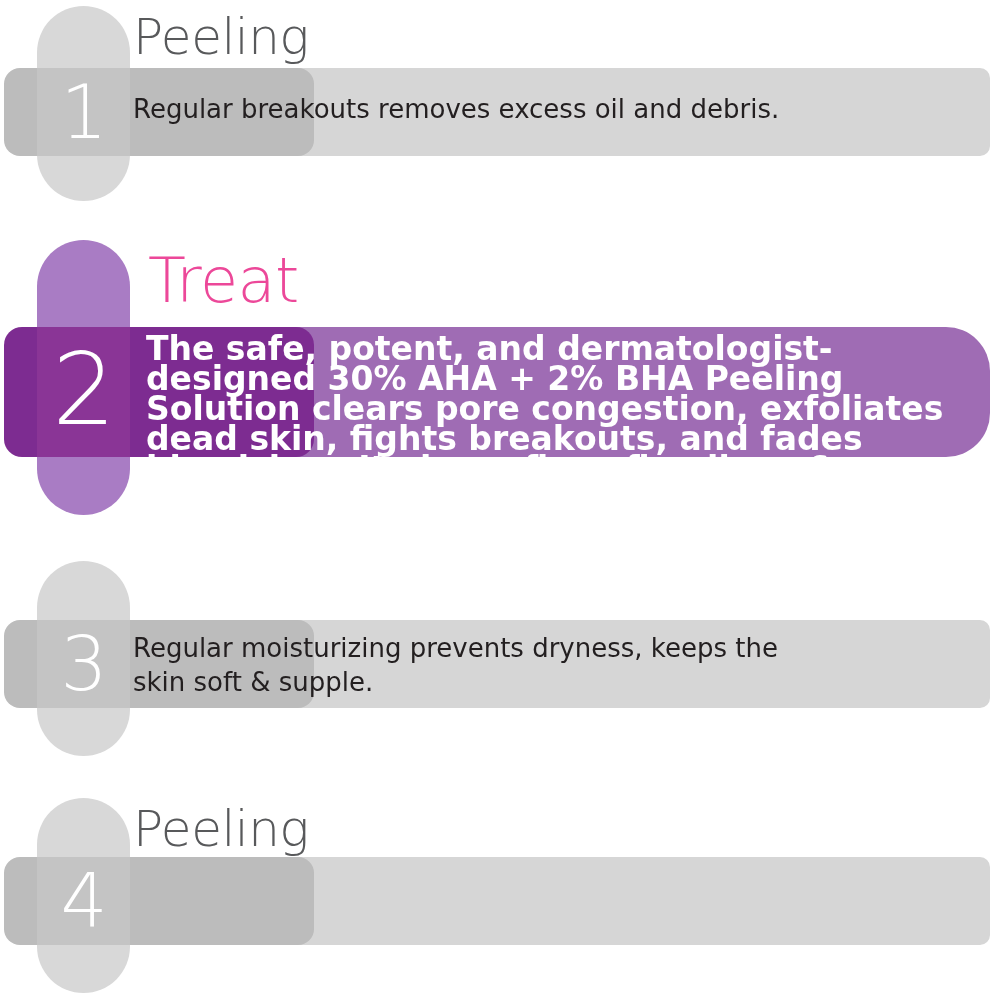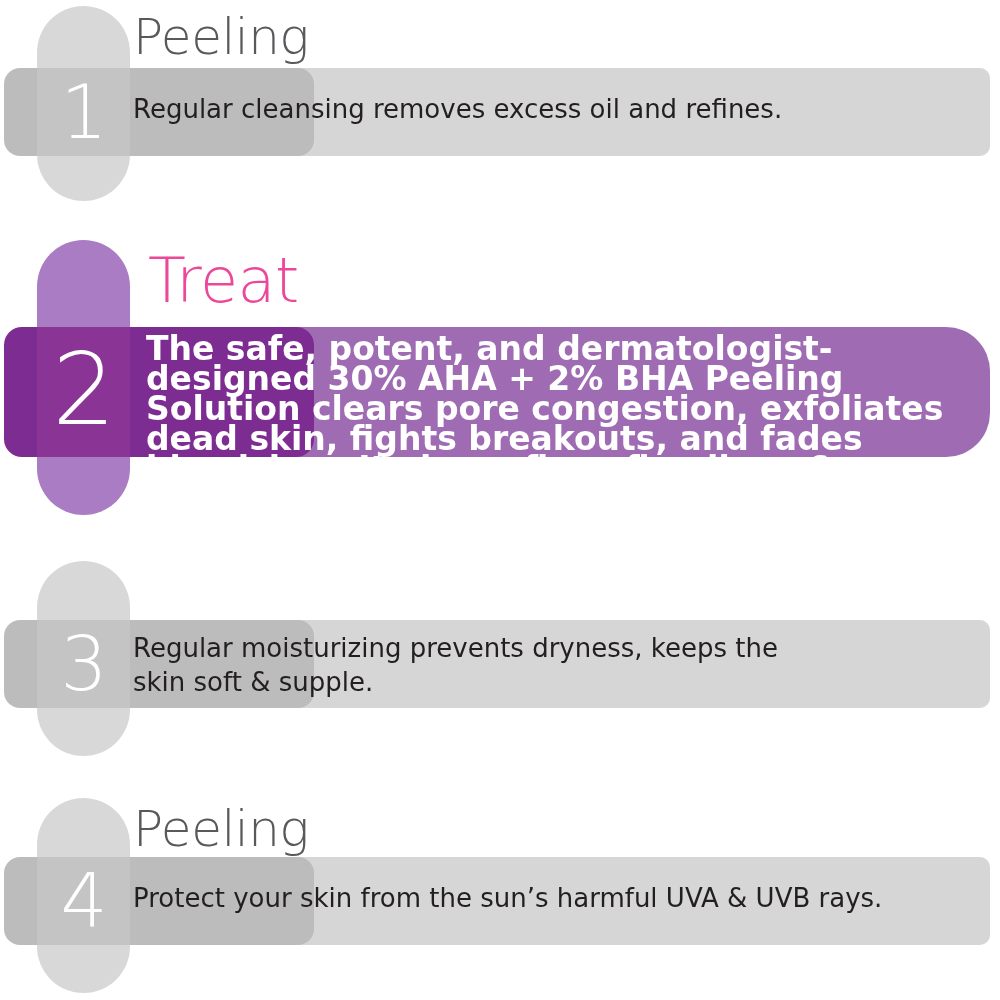--- a/index.html
+++ b/index.html
@@ -141,21 +141,21 @@
     <div class="body-band" style="top:68px;height:88px;"></div>
 
     <div class="num-band" style="top:68px;height:88px;"></div>
 
     <div class="pill-mid" style="top:68px;height:88px;"></div>
 
     <div class="number" style="top:75px;font-size:74px;">1</div>
 
     <div class="heading" style="top:12px;">Peeling</div>
 
-    <div class="body-text" style="top:92px;">Regular cleansing removes excess oil and refines.</div>
+    <div class="body-text" style="top:92px;">Regular breakouts removes excess oil and debris.</div>
   </div>
 
   <div class="step" style="top:240px;height:280px;">
     <div class="pill pill-light-purple" style="top:0;height:275px;"></div>
 
     <div class="body-band body-band-purple" style="top:87px;height:130px;"></div>
 
     <div class="num-band num-band-purple" style="top:87px;height:130px;"></div>
 
     <div class="pill-mid pill-mid-purple" style="top:87px;height:130px;"></div>
@@ -189,16 +189,15 @@
     <div class="body-band" style="top:65px;height:88px;"></div>
 
     <div class="num-band" style="top:65px;height:88px;"></div>
 
     <div class="pill-mid" style="top:65px;height:88px;"></div>
 
     <div class="number" style="top:72px;font-size:74px;">4</div>
 
     <div class="heading" style="top:12px;">Peeling</div>
 
-    <div class="body-text" style="top:89px;">Protect your skin from the sun’s harmful UVA &amp; UVB rays.</div>
   </div>
 
 </div>
 
 </body></html>

